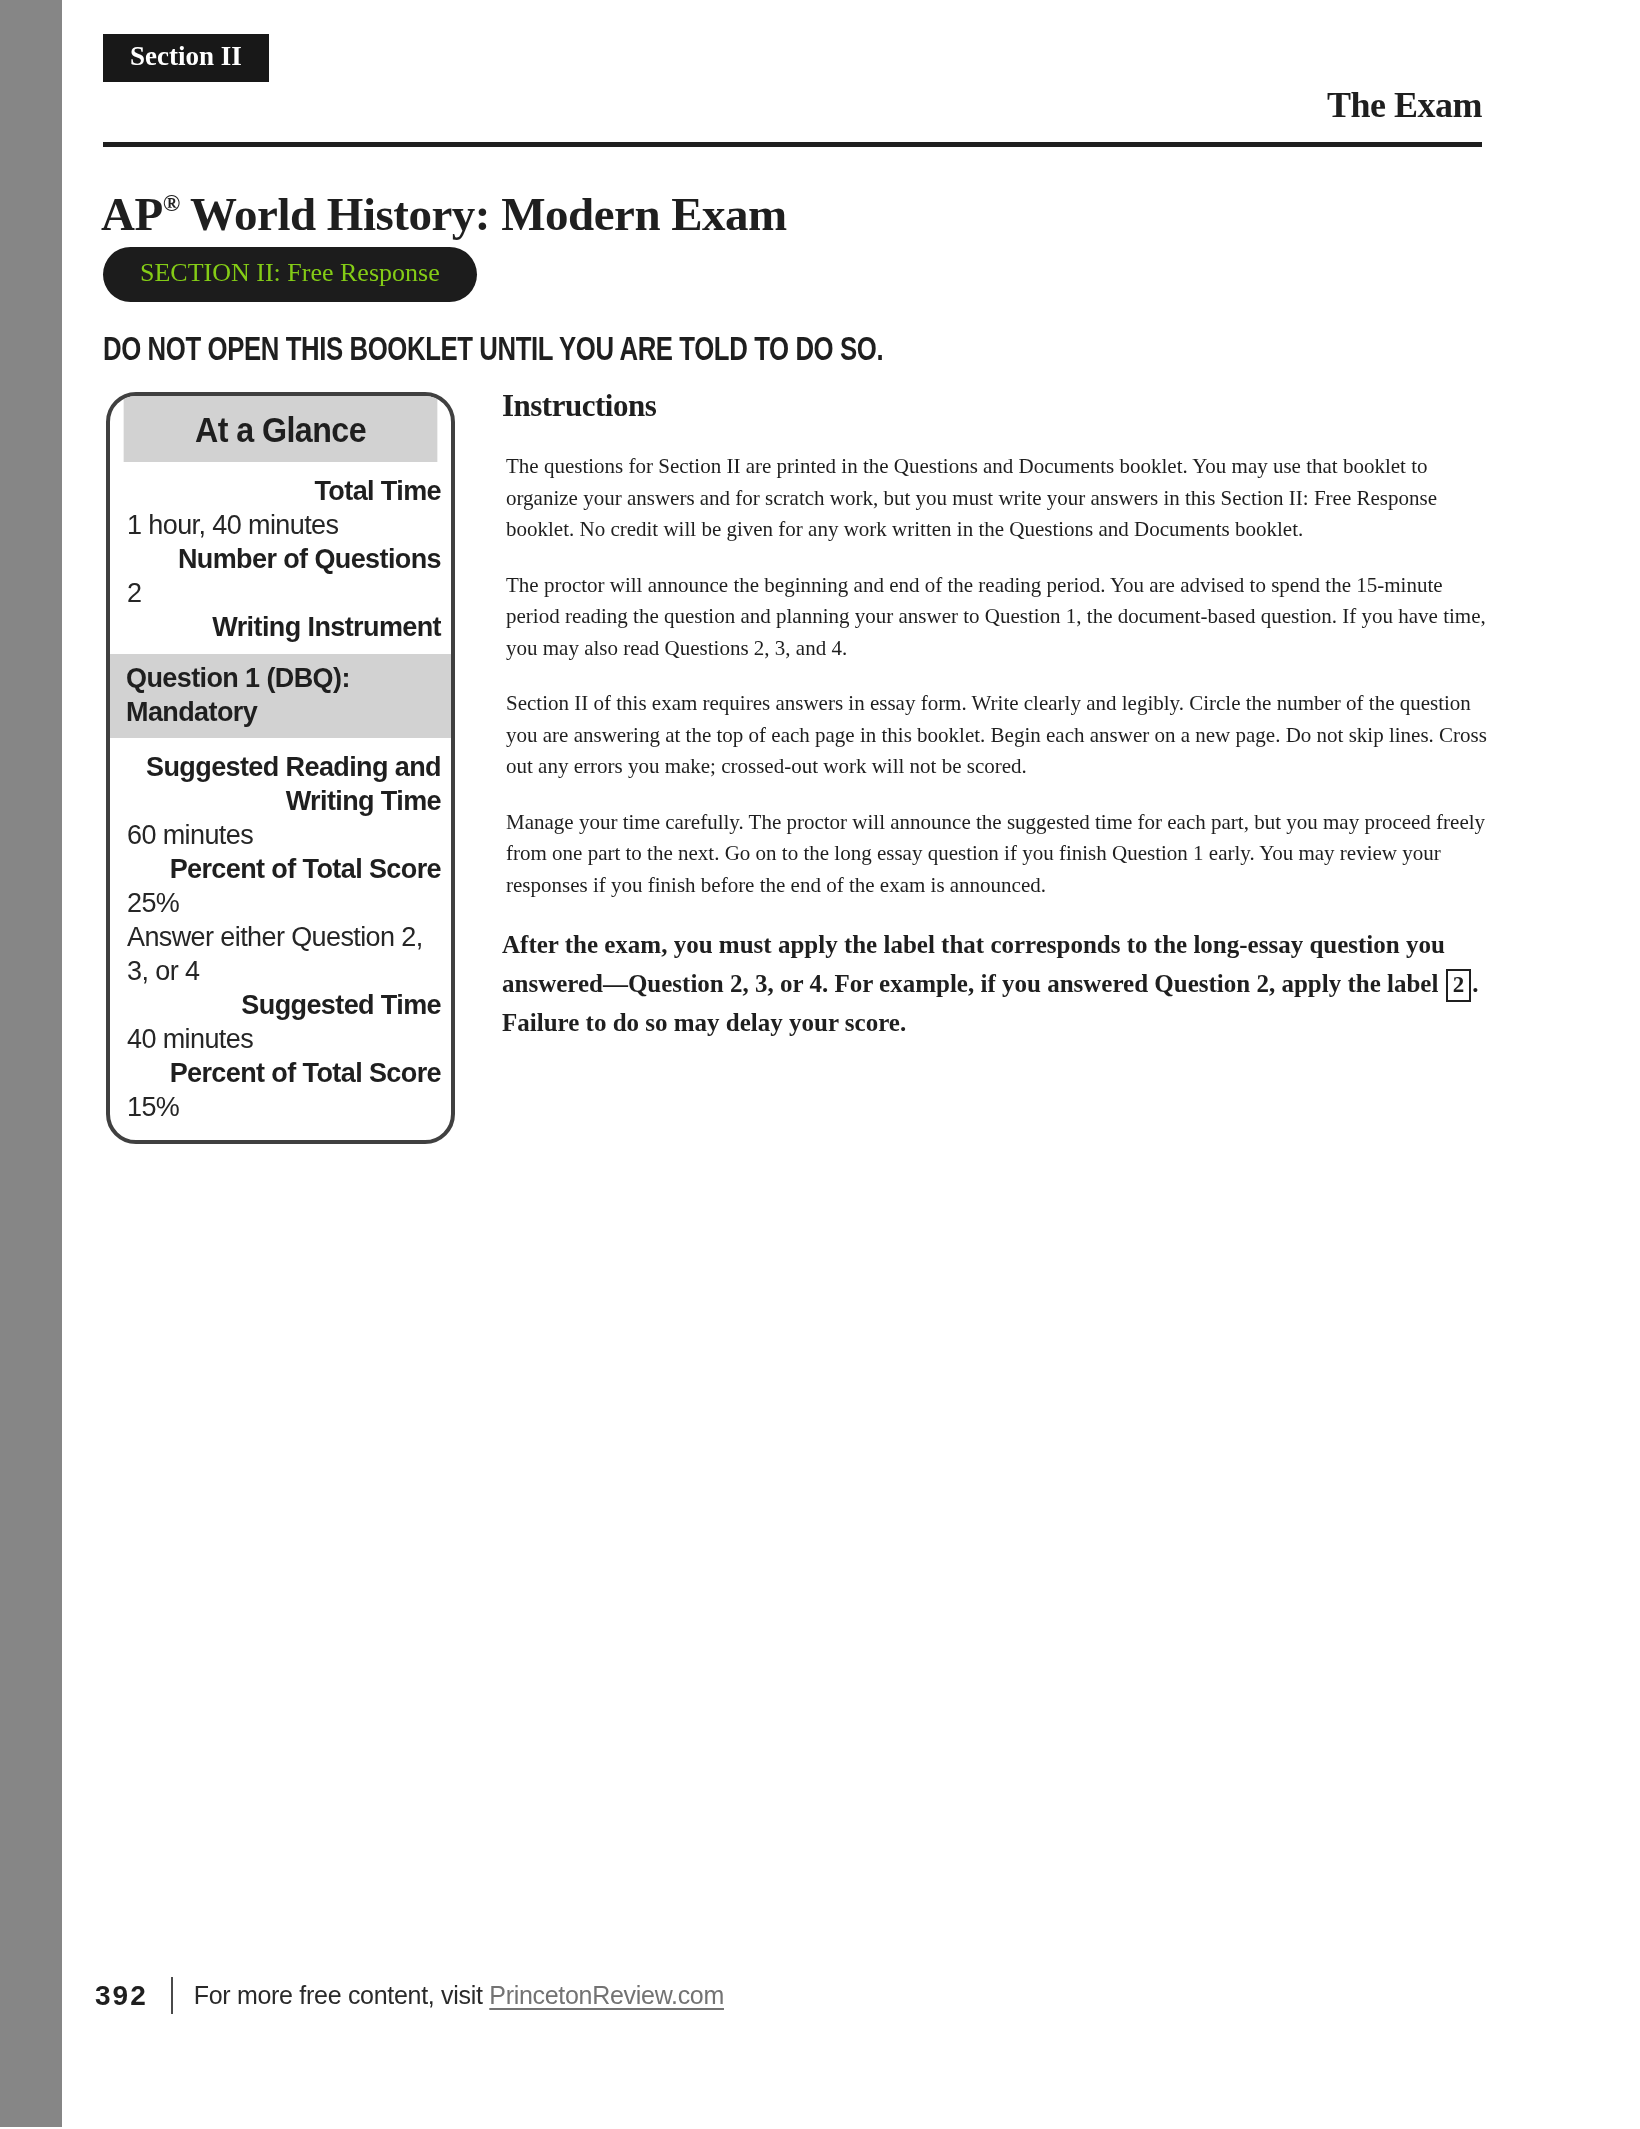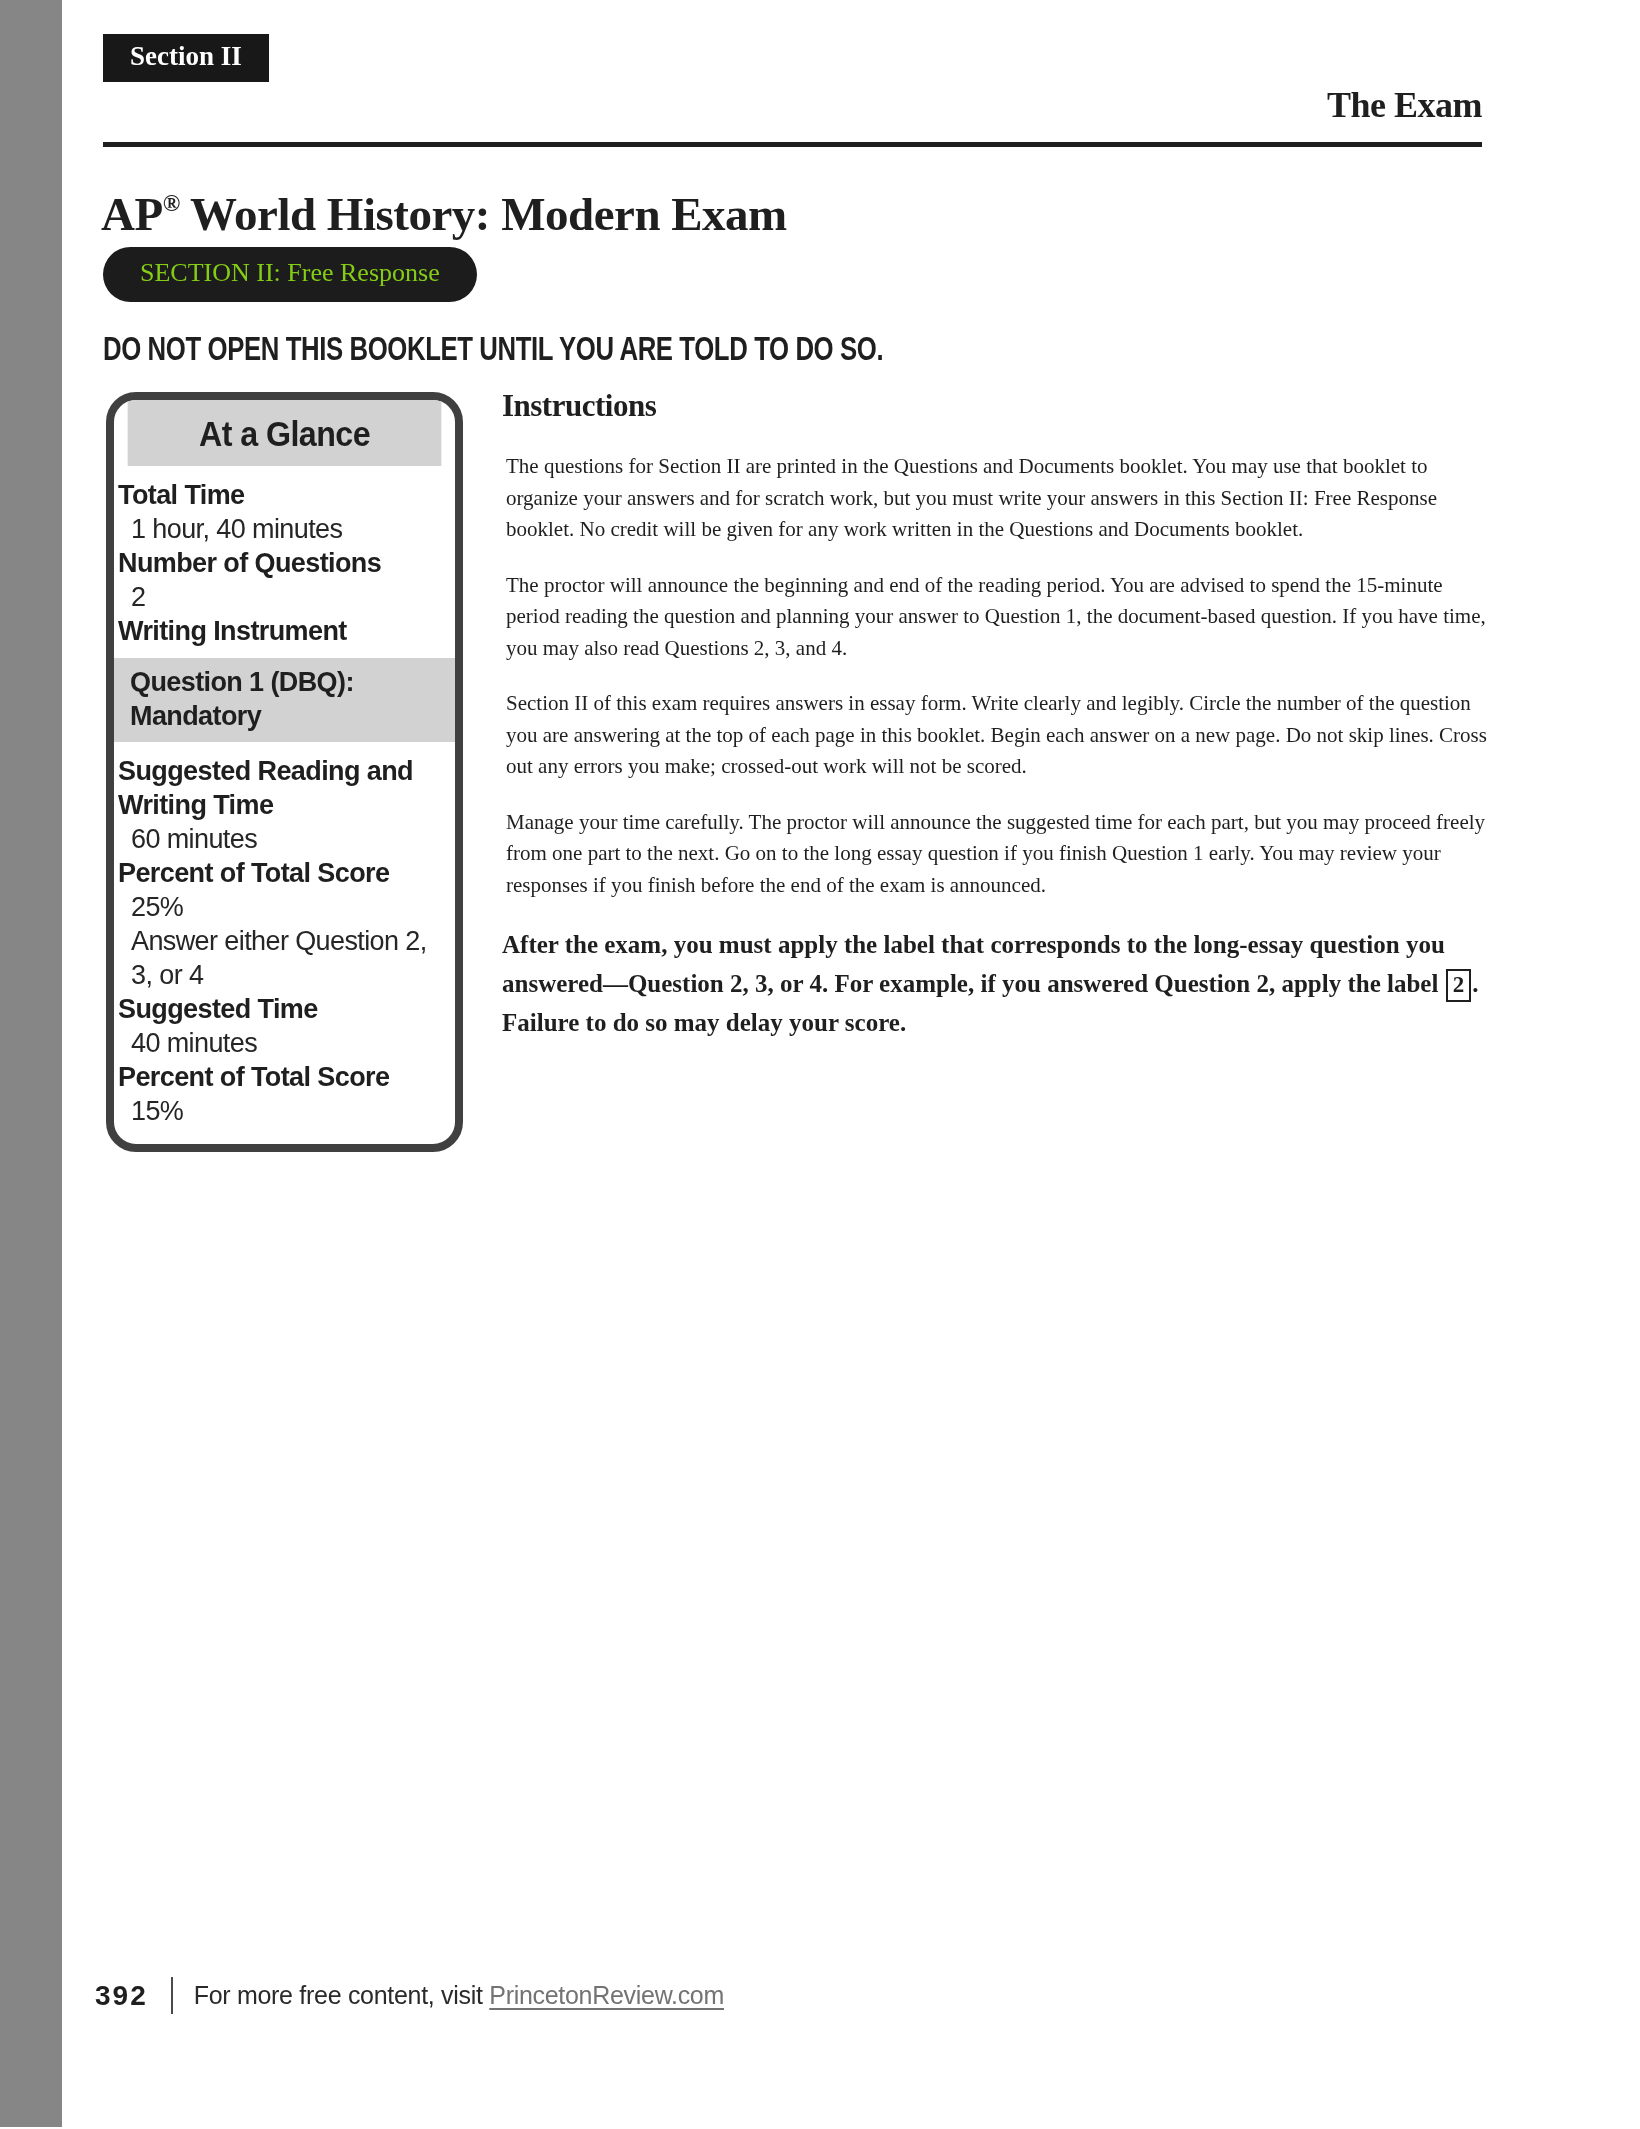--- a/index.html
+++ b/index.html
@@ -50,38 +50,39 @@
   .do-not-open {
     position: absolute; left: 103px; top: 330px;
     font-family: "Liberation Sans", sans-serif;
     font-weight: bold; font-size: 33px; letter-spacing: -0.5px;
     white-space: nowrap;
     transform: scaleX(0.78); transform-origin: left center;
   }
 
   .glance-box {
     position: absolute; left: 106px; top: 392px; width: 341px;
-    border: 8px solid #404040; border-radius: 30px;
+    border: 4px solid #404040; border-radius: 30px;
     overflow: hidden; background: #ffffff;
     font-family: "Liberation Sans", sans-serif; letter-spacing: -0.6px;
   }
   .glance-header {
     background: #d2d2d2; text-align: center;
     font-weight: bold; font-size: 35px;
     padding: 14px 0 12px 0;
     transform: scaleX(0.92); transform-origin: center;
   }
   .glance-body { padding: 12px 0 16px 0; }
   .glance-band {
     background: #d2d2d2; font-weight: bold; font-size: 27px; line-height: 34px;
     padding: 7px 10px 9px 16px; margin: 10px 0 12px 0;
   }
   .glance-label {
     font-weight: bold; font-size: 27px; line-height: 34px;
-    padding: 0 10px 0 4px;
+    padding: 0 10px 0 16px;
+    text-align: right;
   }
   .glance-value {
     font-weight: normal; font-size: 27px; line-height: 34px;
     padding: 0 8px 0 17px; color: #262626;
   }
 
   .instructions { position: absolute; left: 502px; top: 388px; width: 995px; }
   .instructions-heading {
     font-weight: bold; font-size: 31px; letter-spacing: -0.5px;
     margin: 0 0 27px 0;

